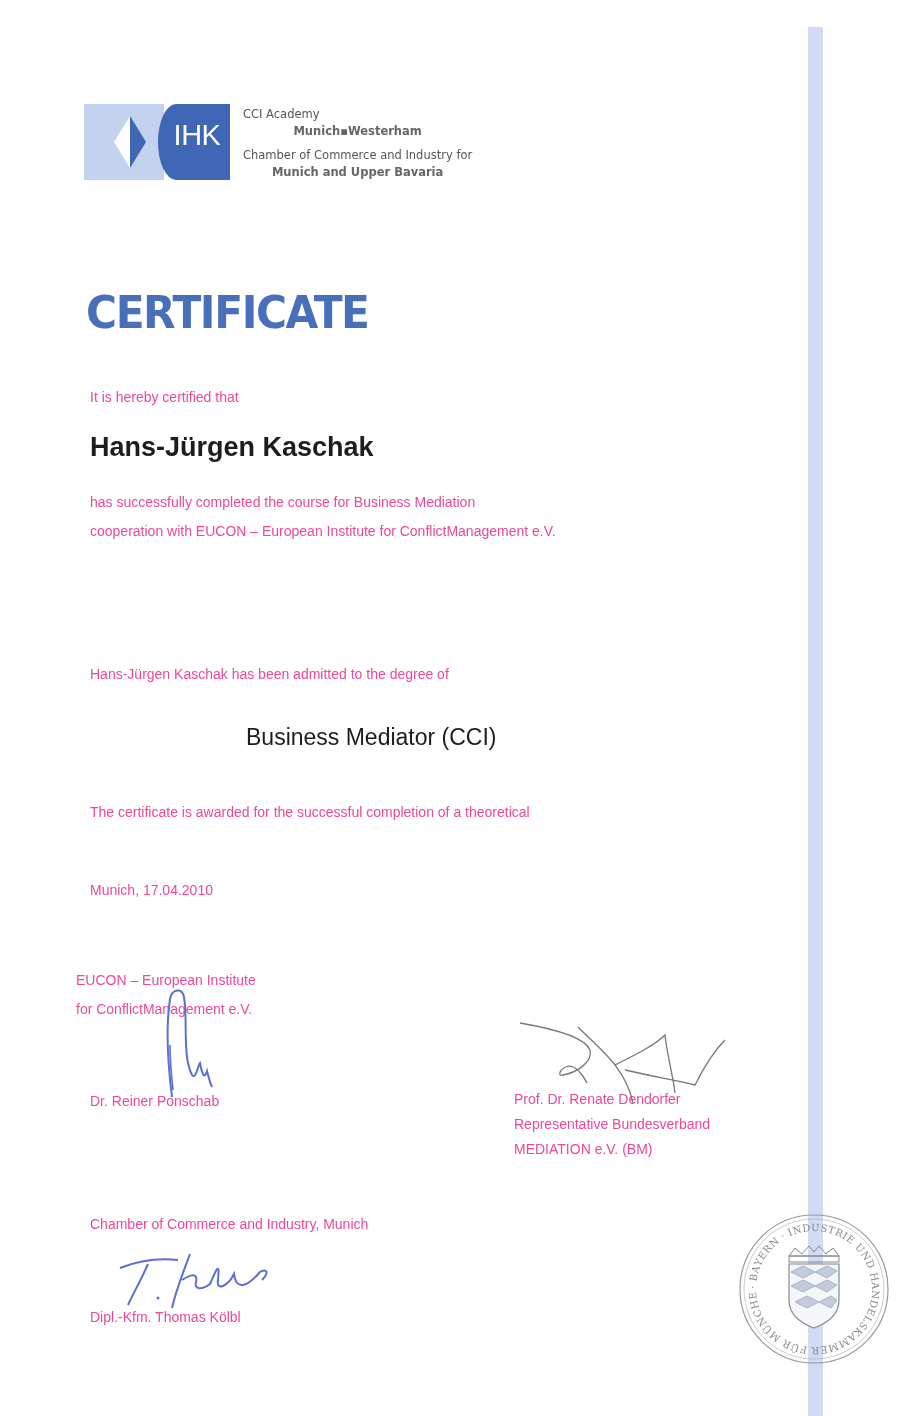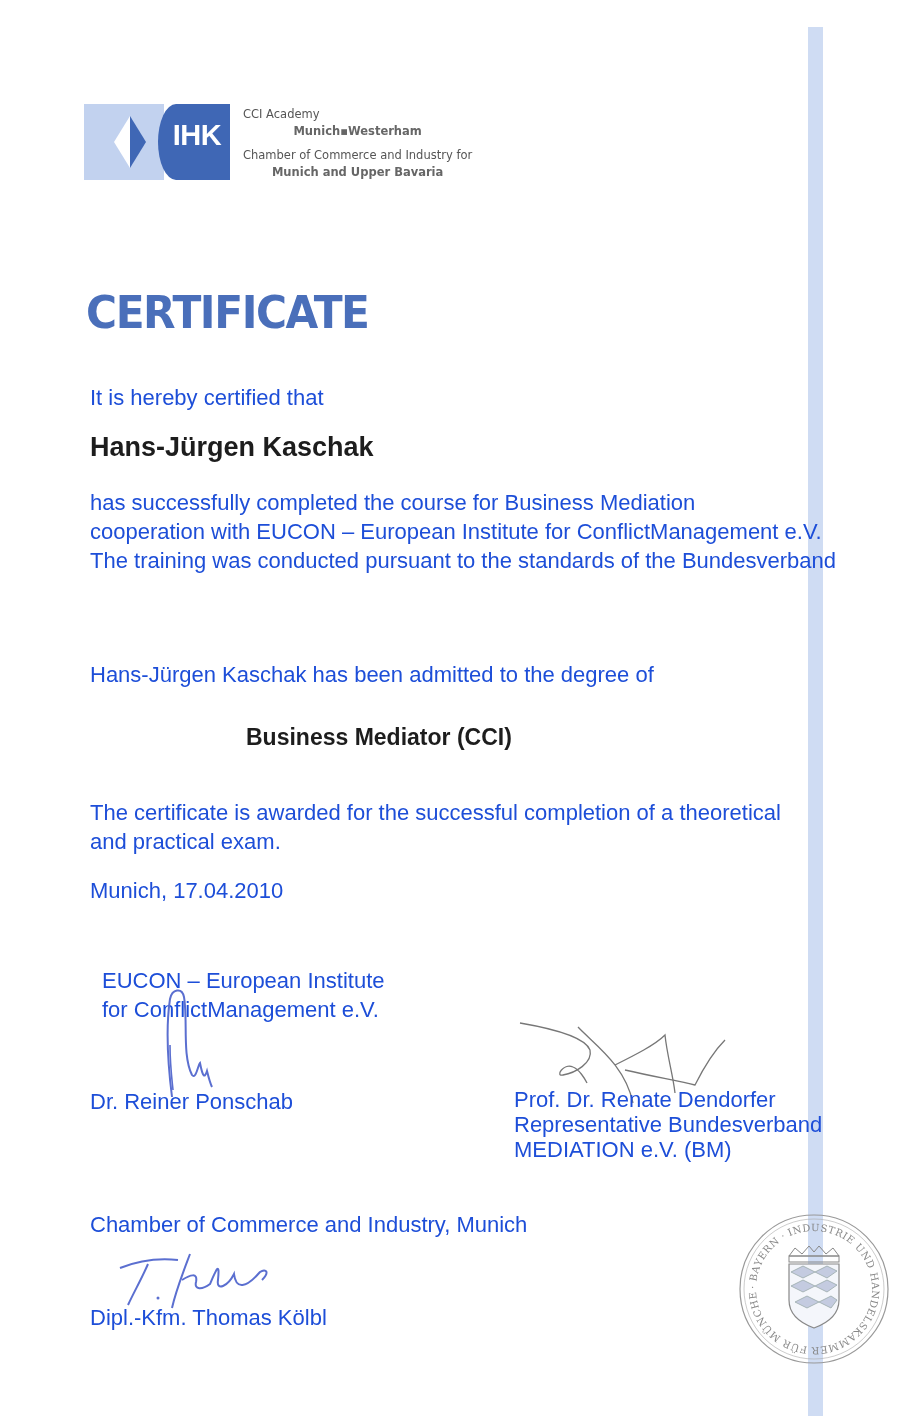--- a/index.html
+++ b/index.html
@@ -16,41 +16,41 @@
     }
     
     .logo { left: 84px; top: 104px; width: 146px; height: 76px; }
     .logo .light { position: absolute; left: 0; top: 0; width: 80px; height: 76px; background: #c2d2ef; }
     .logo .dark {
       position: absolute; left: 74px; top: 0; width: 72px; height: 76px; background: #3f67b5;
       border-top-left-radius: 18px 38px; border-bottom-left-radius: 18px 38px;
     }
     .logo .ihk {
       position: absolute; left: 82px; top: 15px; width: 62px; text-align: center;
-      color: #ffffff; font-weight: bold; font-size: 29px; letter-spacing: -0.5px;
+      color: #ffffff; font-weight: normal; font-size: 29px; letter-spacing: -0.5px;
     }
     .logo svg.diamond { position: absolute; left: 30px; top: 12px; }
     .logo-text { left: 243px; top: 106px; font-family: "DejaVu Sans", sans-serif; font-size: 11.5px; line-height: 17px; color: #555; }
     .logo-text .strong { color: #666; font-weight: bold; text-align: center; }
     .logo-text .gap { height: 7px; }
 
     .title {
       left: 86px; top: 286px; font-family: "DejaVu Sans", sans-serif; font-weight: bold;
       font-size: 45px; color: #4a6fba; letter-spacing: -1.5px;
       transform: scaleX(0.94); transform-origin: left;
     }
-    .txt { font-size: 22px; color: #1d4ed8; line-height: 29px; }
+    .txt { font-size: 14px; color: #ec4899; line-height: 29px; }
     .intro { left: 90px; top: 383px; }
     .name { left: 90px; top: 432px; font-size: 27px; font-weight: bold; color: #1d1d1d; }
     .para1 { left: 90px; top: 488px; }
     .admitted { left: 90px; top: 660px; }
-    .degree { left: 246px; top: 724px; font-size: 23px; font-weight: bold; color: #1d1d1d; text-align: center; }
+    .degree { left: 246px; top: 724px; font-size: 23px; font-weight: normal; color: #1d1d1d; text-align: center; }
     .para2 { left: 90px; top: 798px; }
     .date { left: 90px; top: 876px; }
-    .eucon { left: 102px; top: 966px; }
+    .eucon { left: 76px; top: 966px; }
     .ponschab { left: 90px; top: 1087px; }
     .dendorfer { left: 514px; top: 1087px; line-height: 25px; }
     .chamber { left: 90px; top: 1210px; }
     .koelbl { left: 90px; top: 1303px; }
     .sig { position: absolute; }
     .seal { left: 737px; top: 1212px; }
   </style>
 </head>
 <body>
 
@@ -75,29 +75,27 @@
 </div>
 
 <div class="abs title">CERTIFICATE</div>
 
 <div class="abs txt intro">It is hereby certified that</div>
 <div class="abs name">Hans-Jürgen Kaschak</div>
 
 <div class="abs txt para1">
   <div>has successfully completed the course for Business Mediation</div>
   <div>cooperation with EUCON – European Institute for ConflictManagement e.V.</div>
-  <div>The training was conducted pursuant to the standards of the Bundesverband</div>
 </div>
 
 <div class="abs txt admitted">Hans-Jürgen Kaschak has been admitted to the degree of</div>
 <div class="abs degree">Business Mediator (CCI)</div>
 
 <div class="abs txt para2">
   <div>The certificate is awarded for the successful completion of a theoretical</div>
-  <div>and practical exam.</div>
 </div>
 
 <div class="abs txt date">Munich, 17.04.2010</div>
 
 <div class="abs txt eucon">
   <div>EUCON – European Institute</div>
   <div>for ConflictManagement e.V.</div>
 </div>
 
 <svg class="sig" style="left:160px;top:985px" width="80" height="115" viewBox="0 0 80 115">

